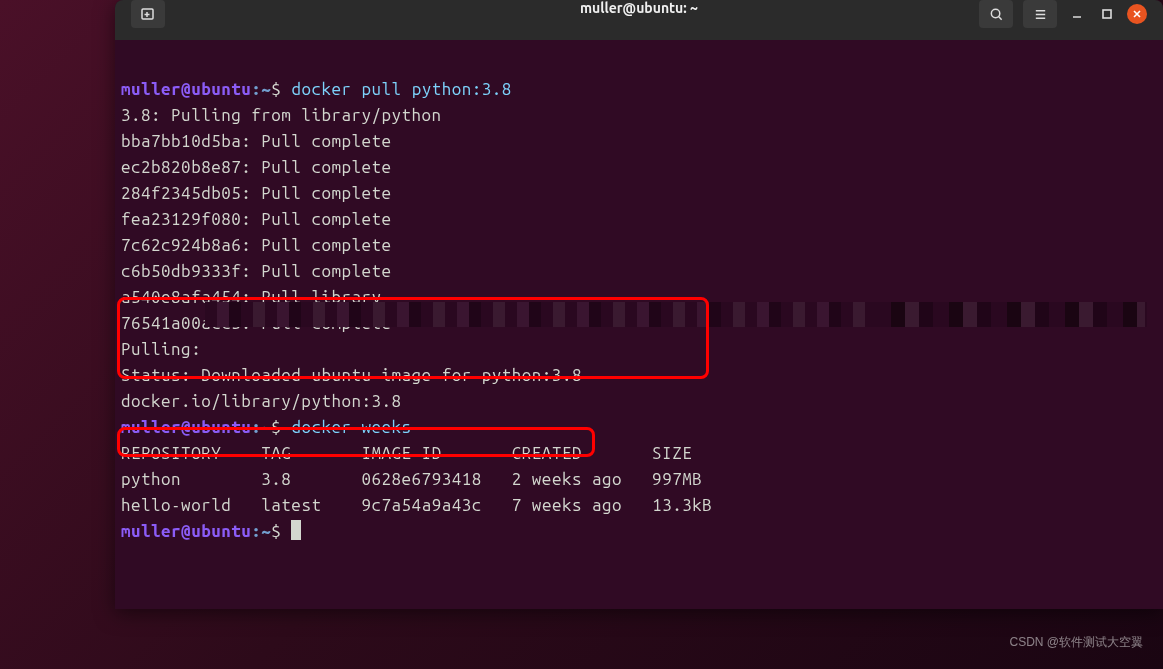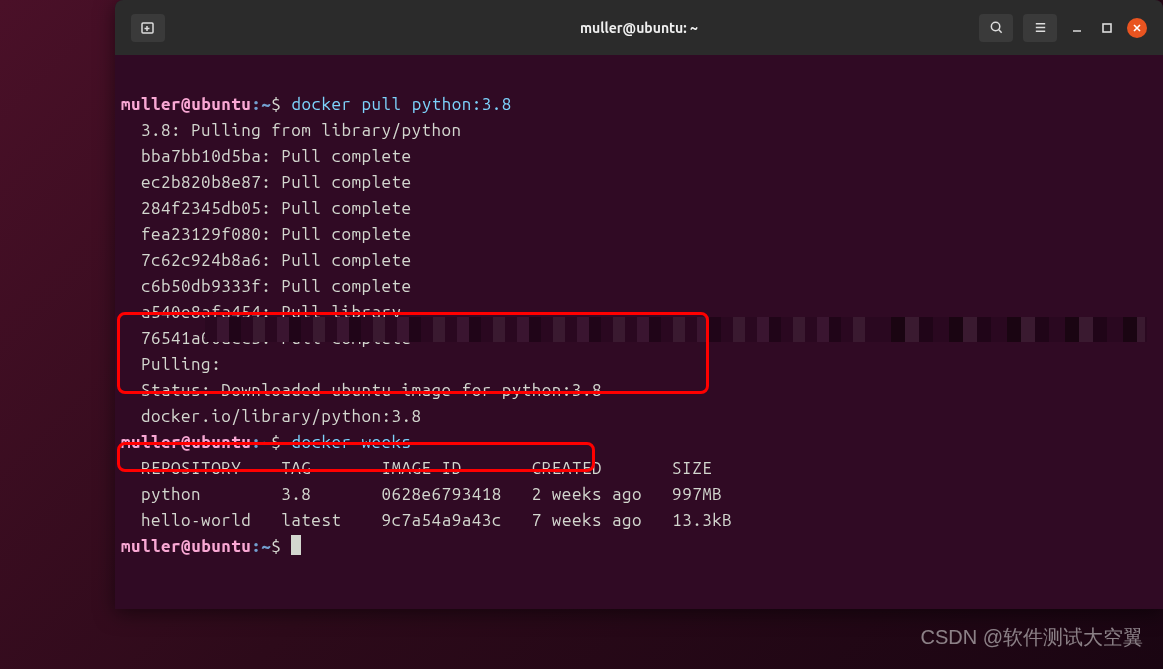--- a/index.html
+++ b/index.html
@@ -16,24 +16,24 @@
     left: 115px;
     top: 0;
     right: 0;
     bottom: 60px;
     background: #300a24;
     border-radius: 8px 8px 0 0;
     overflow: hidden;
     box-shadow: 0 4px 20px rgba(0,0,0,0.5);
   }
   .titlebar {
-    height: 55px;
+    height: 40px;
     background: #2b2b2b;
     display: flex;
-    align-items: center;
+    align-items: flex-start;
     padding: 0 16px;
     position: relative;
   }
   .titlebar-left { display: flex; gap: 0; }
   .tb-btn {
     width: 34px;
     height: 28px;
     background: #3a3a3a;
     border-radius: 4px;
     display: flex;
@@ -88,25 +88,25 @@
     cursor: pointer;
   }
   .terminal {
     padding: 10px 6px;
     font-size: 17px;
     line-height: 26px;
     letter-spacing: 0.5px;
     white-space: pre;
     position: relative;
   }
-  .prompt-user { color: #f9a8d4; font-weight: bold; }
+  .prompt-user { color: #8b5cf6; font-weight: bold; }
   .prompt-path { color: #729fcf; font-weight: bold; }
   .prompt-dollar { color: #d3d7cf; }
   .cmd { color: #7dd3fc; }
-  .out { color: #d3d7cf; margin-left: 20px; }
+  .out { color: #d3d7cf; }
   .cursor {
     display: inline-block;
     width: 10px;
     height: 20px;
     background: #d3d7cf;
     vertical-align: -3px;
   }
   .redbox1 {
     position: absolute;
     border: 3px solid #ff0000;
@@ -146,21 +146,21 @@
     height: 25px;
     background: repeating-linear-gradient(90deg,
       #2a0820 0 16px, #1a0512 16px 30px, #3a1a30 30px 44px, #200518 44px 58px);
   }
   .watermark {
     position: absolute;
     right: 20px;
     bottom: 18px;
     color: rgba(230,230,230,0.55);
     font-family: Arial, sans-serif;
-    font-size: 20px;
+    font-size: 12px;
     letter-spacing: 0;
   }
   svg { display: block; }
 </style>
 </head>
 <body>
 
 <div class="window">
   <div class="titlebar">
     <div class="titlebar-left">

